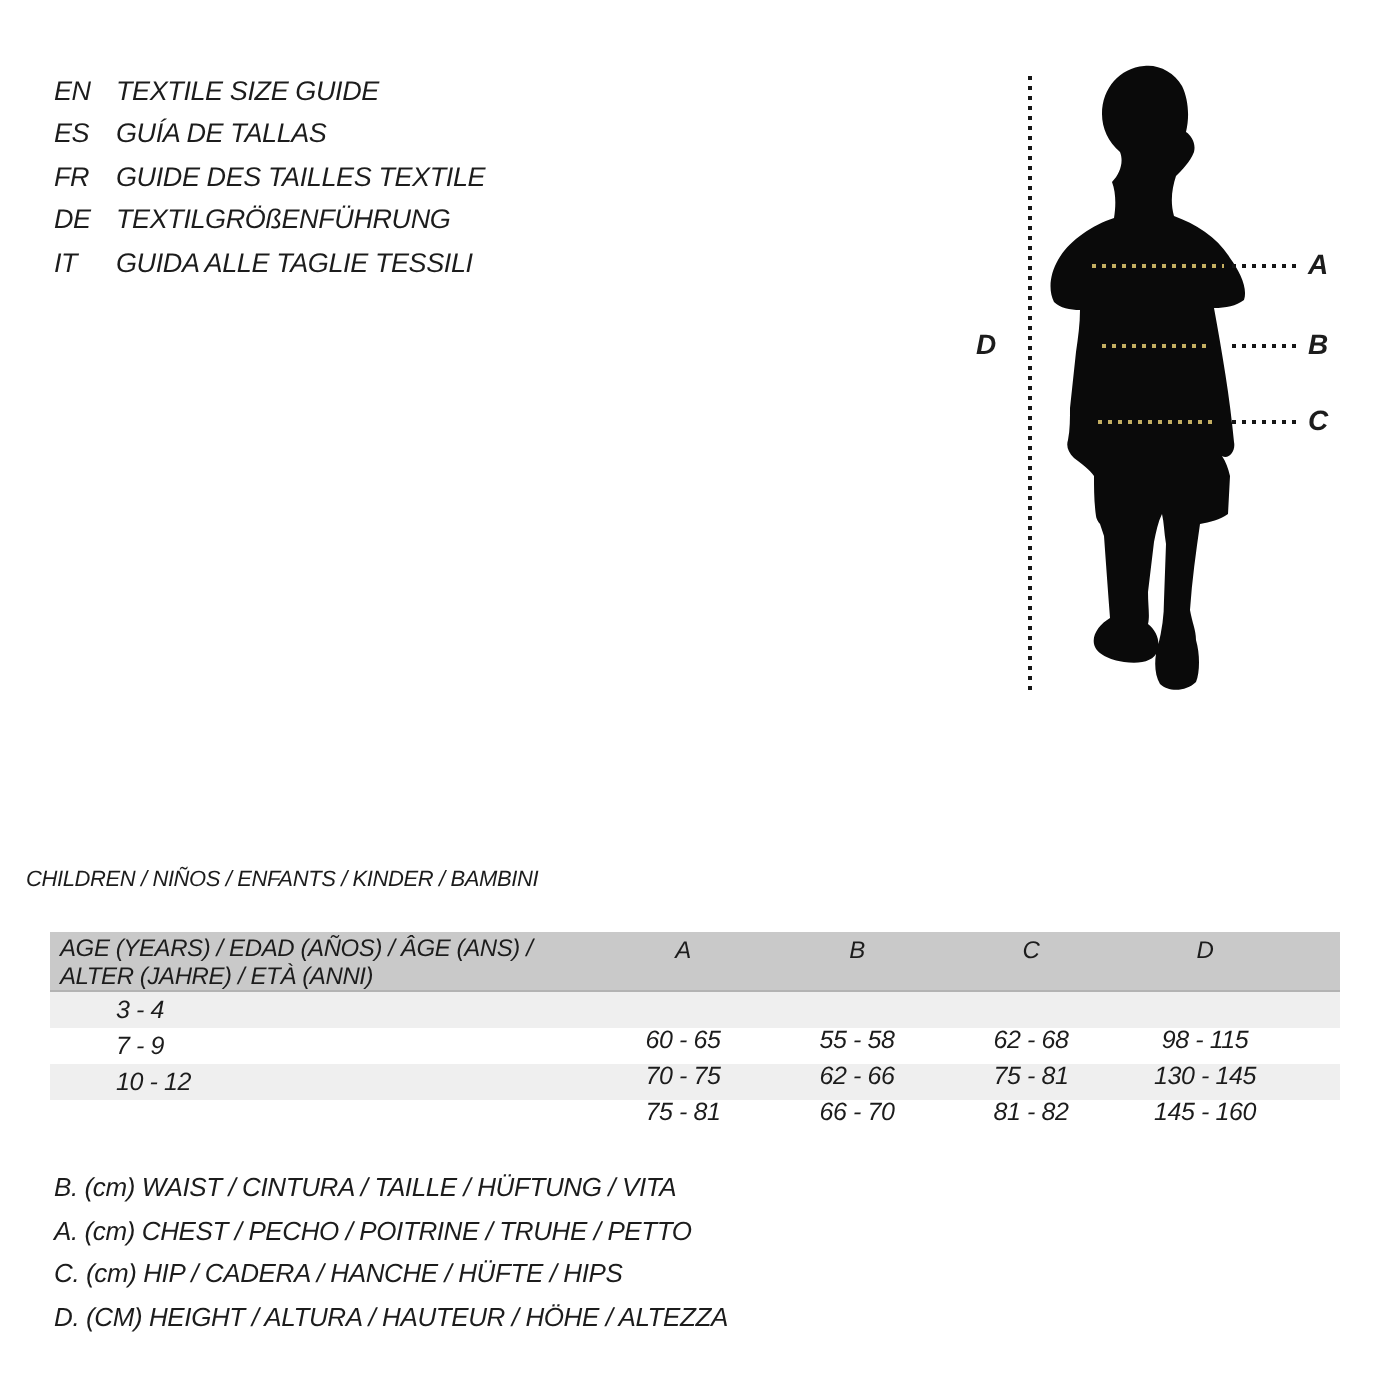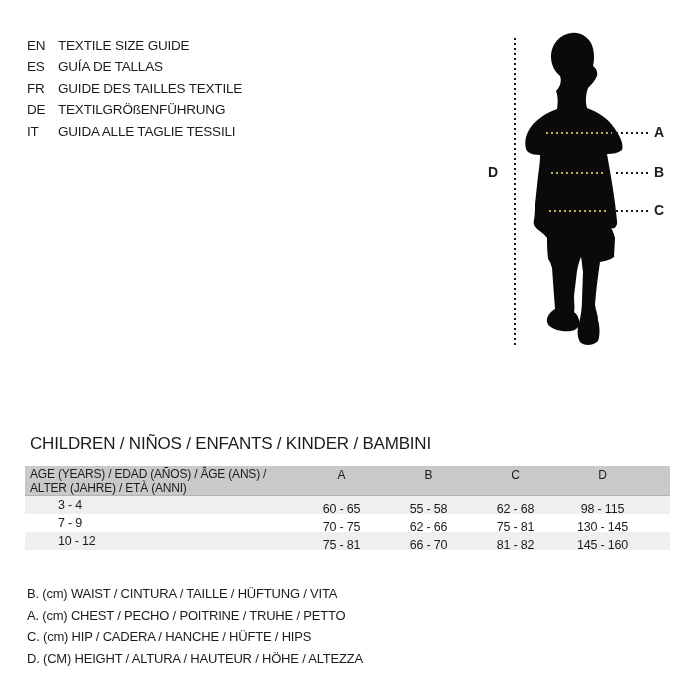--- a/index.html
+++ b/index.html
@@ -3,48 +3,48 @@
 <meta charset="utf-8">
 <style>
   * { margin: 0; padding: 0; box-sizing: border-box; }
   html, body { width: 700px; height: 700px; background: #fff; }
   body {
     font-family: "Liberation Sans", sans-serif;
     color: var(--text, #1c1c1c);
     position: relative;
     overflow: hidden;
   }
-  .canvas { position: absolute; inset: 0; width: 628px; height: 700px; }
+  .canvas { position: absolute; inset: 0; width: 628px; height: 700px; font-style: italic; }
 
   
   .lang-list { position: absolute; left: 27px; top: 35px; font-size: 13.5px; line-height: 21.4px; letter-spacing: -0.2px; }
   .lang-row { display: flex; }
   .lang-code { width: 31px; flex: 0 0 31px; }
   .category-title { position: absolute; left: 27px; top: 158px; font-size: 15px; font-weight: bold; letter-spacing: -0.3px; }
 
   
   .figure { position: absolute; left: 0; top: 0; width: 700px; height: 420px; }
   .silhouette { position: absolute; left: 520px; top: 24px; width: 142px; height: 326px; z-index: 1; }
   .silhouette path { fill: var(--silhouette, #0a0a0a); }
   .vdash { position: absolute; width: 2px; background: repeating-linear-gradient(180deg, #161616 0 2px, transparent 2px 5px); z-index: 2; }
   .hdash-gold { position: absolute; height: 2px; background: repeating-linear-gradient(90deg, var(--accent-gold, #c3ae62) 0 2px, transparent 2px 5px); z-index: 3; }
   .hdash-black { position: absolute; height: 2px; background: repeating-linear-gradient(90deg, #161616 0 2px, transparent 2px 5px); z-index: 3; }
   .measure-label { position: absolute; font-size: 14px; font-weight: bold; width: 14px; text-align: center; z-index: 4; }
 
   
-  .section-title { position: absolute; left: 30px; top: 434px; font-size: 17px; letter-spacing: -0.2px; }
+  .section-title { position: absolute; left: 13px; top: 434px; font-size: 11px; letter-spacing: -0.2px; }
   .size-table { position: absolute; left: 25px; top: 466px; width: 645px; font-size: 12px; letter-spacing: -0.2px; }
   .thead { display: flex; background: var(--table-header-bg, #c9c9c9); height: 30px; border-bottom: 1px solid #b3b3b3; }
   .age-col { flex: 1 1 auto; padding: 2px 0 16px 5px; line-height: 13.5px; }
   .val-col { flex: 0 0 87px; text-align: center; padding-top: 2px; }
   .pad-col { flex: 0 0 24px; }
   .trow { display: flex; height: 18px; line-height: 18px; font-size: 12.5px; }
   .trow:nth-child(even) { background: var(--table-alt-row-bg, #efefef); }
   .trow .age-col { padding-top: 0; line-height: 18px; margin-left: 28px; }
-  .trow .val-col { padding-top: 4px; }
+  .trow .val-col { padding-top: 15px; }
 
   
   .legend { position: absolute; left: 27px; top: 583px; font-size: 13px; line-height: 21.6px; letter-spacing: -0.2px; }
 </style>
 </head>
 <body>
 
 <div class="canvas">
 
   <div class="lang-list">

